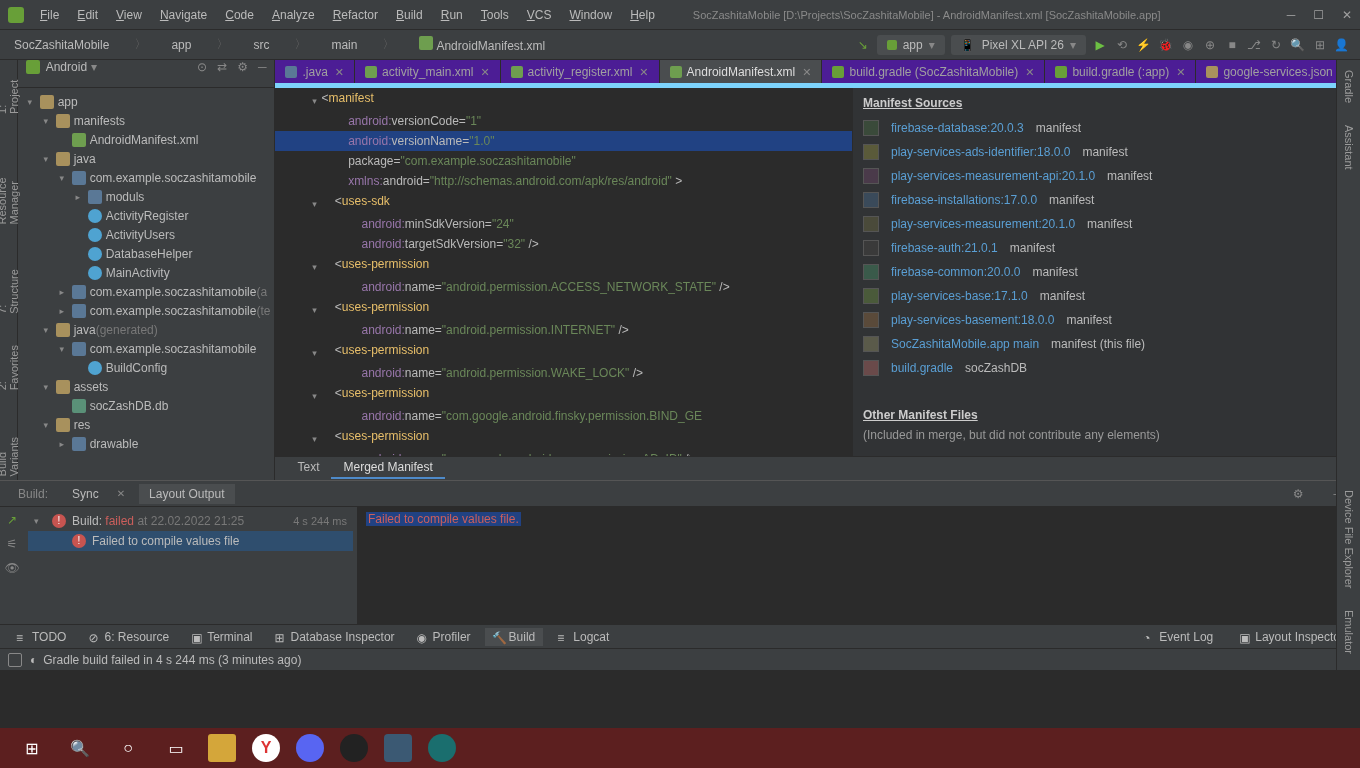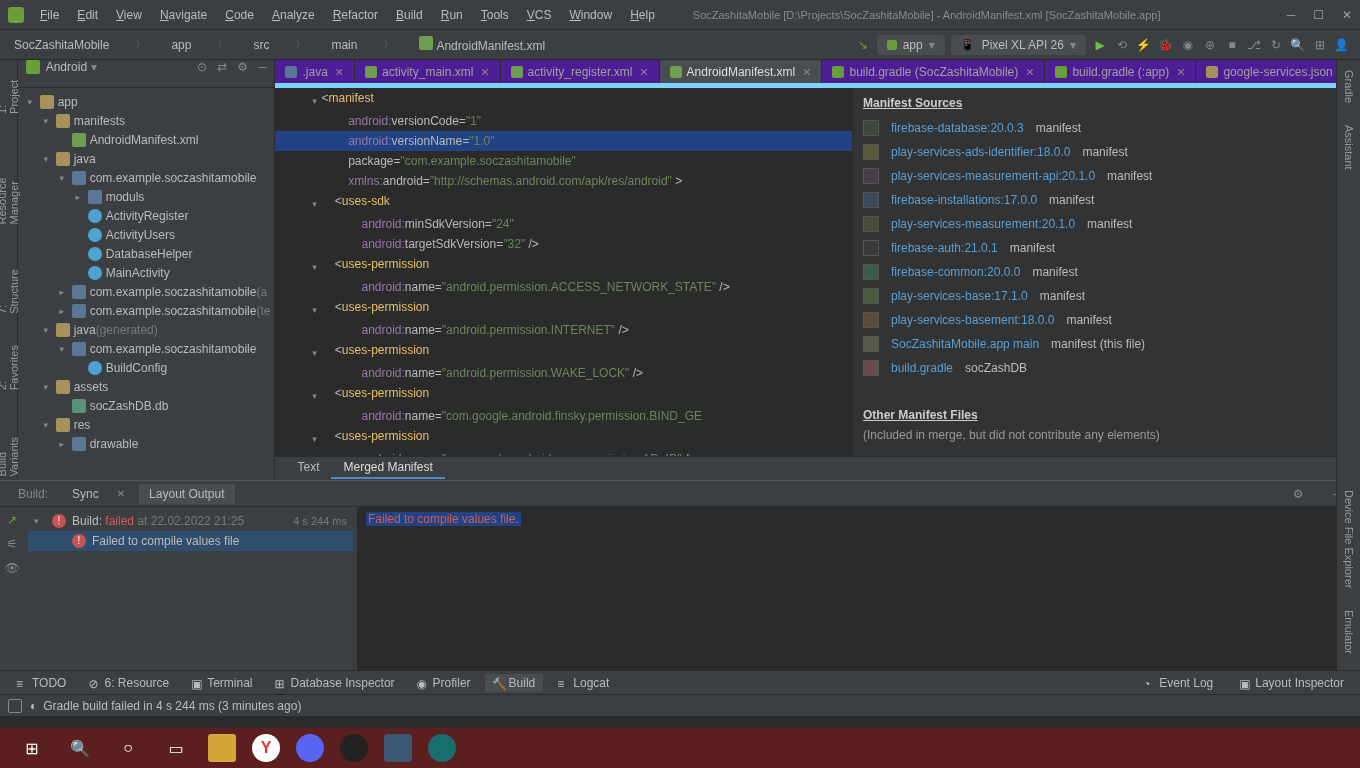--- a/index.html
+++ b/index.html
@@ -62,21 +62,21 @@
 .manifest-panel{width:508px;background:#313335;border-left:1px solid #2b2b2b;padding:8px 10px;overflow:auto}
 .manifest-panel h4{color:#cccccc;text-decoration:underline;font-size:12px;font-weight:bold;margin-bottom:6px}
 .src-row{display:flex;align-items:center;padding:4px 0;gap:12px}
 .src-row .sw{width:16px;height:16px;border:1px solid #555;flex-shrink:0}
 .src-row .link{color:#5a9fd4;cursor:pointer}
 .src-row .suf{color:#bbbbbb}
 .mp-sub{color:#999;font-size:12px;margin-top:4px}
 .editor-footer{height:24px;background:#3c3f41;display:flex;align-items:flex-start;padding:0 10px;border-top:1px solid #2b2b2b}
 .editor-footer span{padding:3px 12px;cursor:pointer}
 .editor-footer .active{border-bottom:2px solid #4e8ac9;color:#ddd}
-.build-panel{height:190px;background:#2b2b2b;border-top:1px solid #555;display:flex;flex-direction:column}
+.build-panel{height:144px;background:#2b2b2b;border-top:1px solid #555;display:flex;flex-direction:column}
 .build-tabs{height:26px;background:#3c3f41;display:flex;align-items:center;padding:0 8px;gap:4px;border-bottom:1px solid #2b2b2b}
 .build-tabs span{padding:3px 10px;cursor:pointer}
 .build-tabs .x{color:#888;font-size:10px;margin-left:-6px}
 .build-tabs .right{margin-left:auto;display:flex;gap:10px;color:#888}
 .build-body{flex:1;display:flex}
 .build-left{width:24px;background:#3c3f41;display:flex;flex-direction:column;align-items:center;padding-top:6px;gap:10px;color:#888}
 .build-left span{cursor:pointer}
 .build-tree{width:334px;background:#3c3f41;border-right:1px solid #2b2b2b;padding:4px}
 .build-item{display:flex;align-items:center;padding:3px 6px;gap:6px;cursor:pointer}
 .build-item.sel{background:#2f4e6e}

